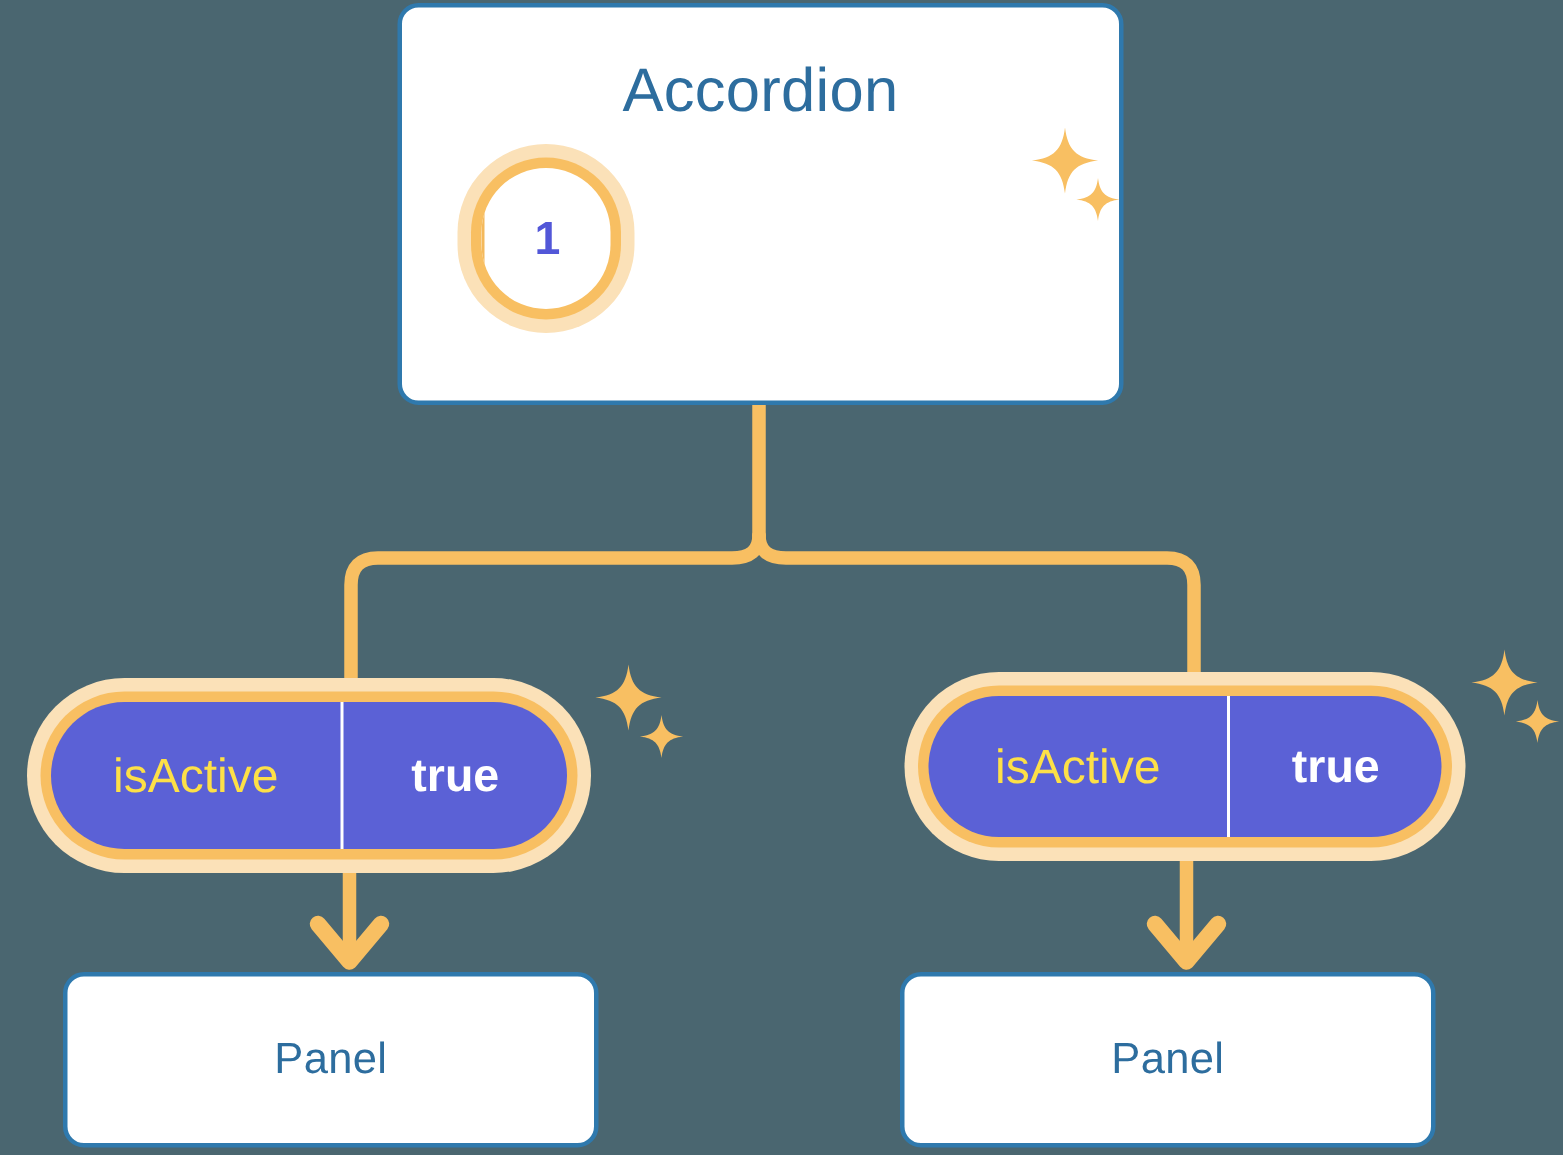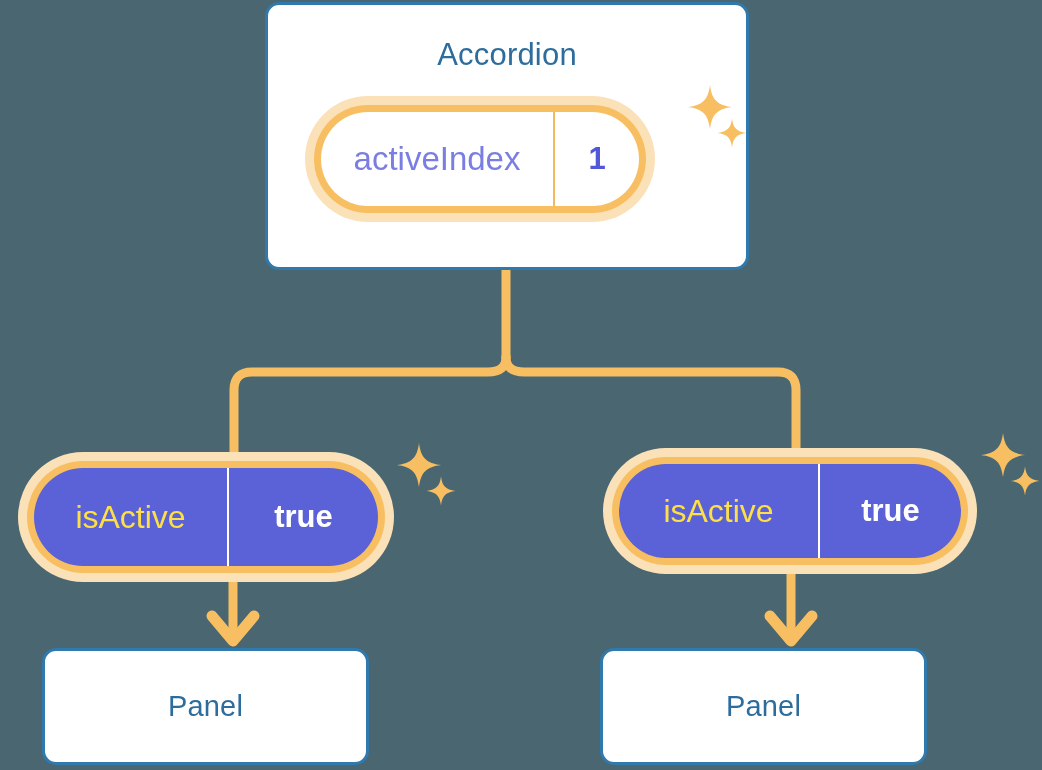--- a/index.html
+++ b/index.html
@@ -39,38 +39,38 @@
     border: 3px solid #2f79ad;
     border-radius: 14px;
     z-index: 3;
     display: flex;
     flex-direction: column;
     align-items: center;
   }
 
   .card-title {
     color: #2d6d9e;
-    font-size: 31px;
+    font-size: 41px;
     font-weight: 400;
     letter-spacing: 0.2px;
     white-space: nowrap;
   }
 
   
   #accordion-card {
     left: 265px;
     top: 2px;
     width: 484px;
     height: 268px;
     padding-top: 32px;
   }
 
   
   .panel-card {
-    width: 327px;
+    width: 357px;
     height: 117px;
     justify-content: center;
     text-align: right;
   }
   .panel-card .card-title { font-size: 29px; }
 
   #panel-left  { left: 42px;  top: 648px; }
   #panel-right { left: 600px; top: 648px; }
 
   
@@ -202,21 +202,20 @@
   </svg>
 
   <div class="card" id="accordion-card">
     <div class="card-title">Accordion</div>
   </div>
 
   <div class="pill-wrap pill-light" id="pill-active-index">
     <div class="pill-halo">
       <div class="pill-ring">
         <div class="pill-body">
-          <div class="pill-key">activeIndex</div>
           <div class="pill-val">1</div>
         </div>
       </div>
     </div>
   </div>
 
   <div class="pill-wrap pill-solid" id="pill-is-active-left">
     <div class="pill-halo">
       <div class="pill-ring">
         <div class="pill-body">

